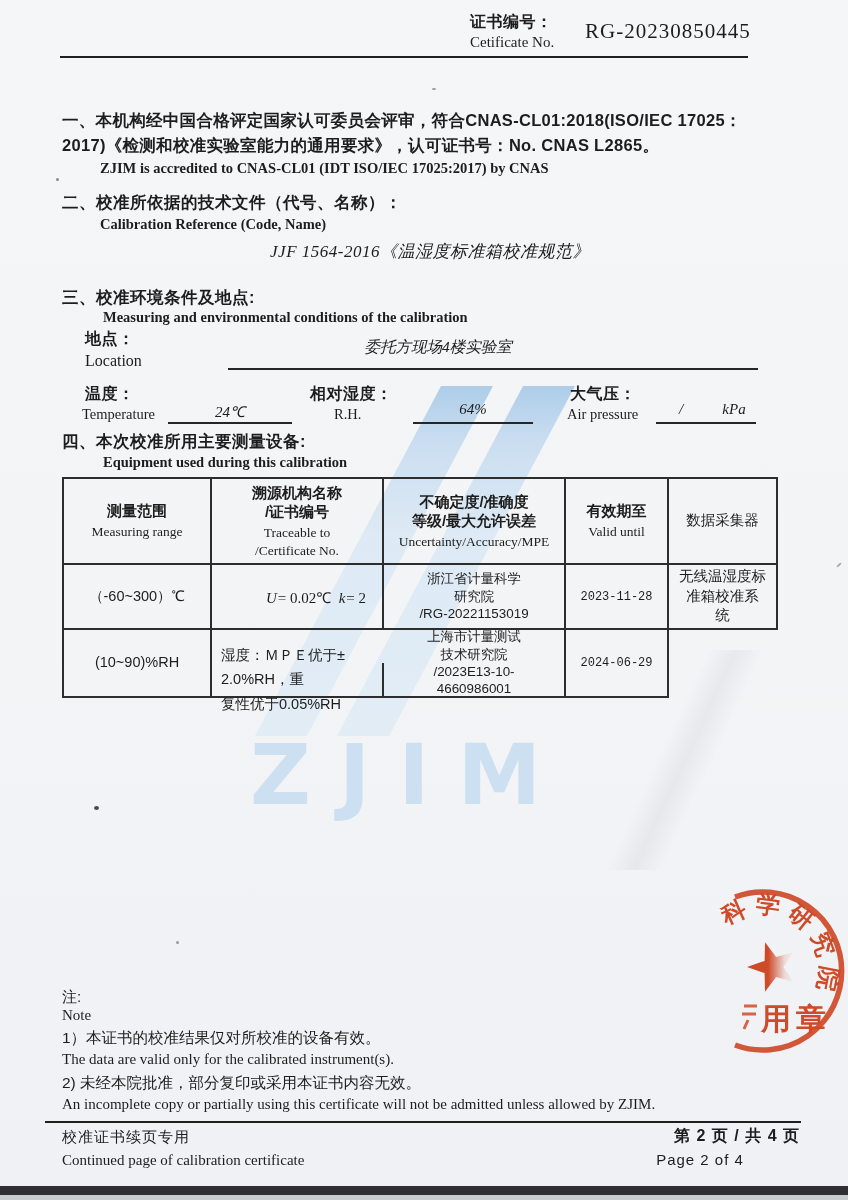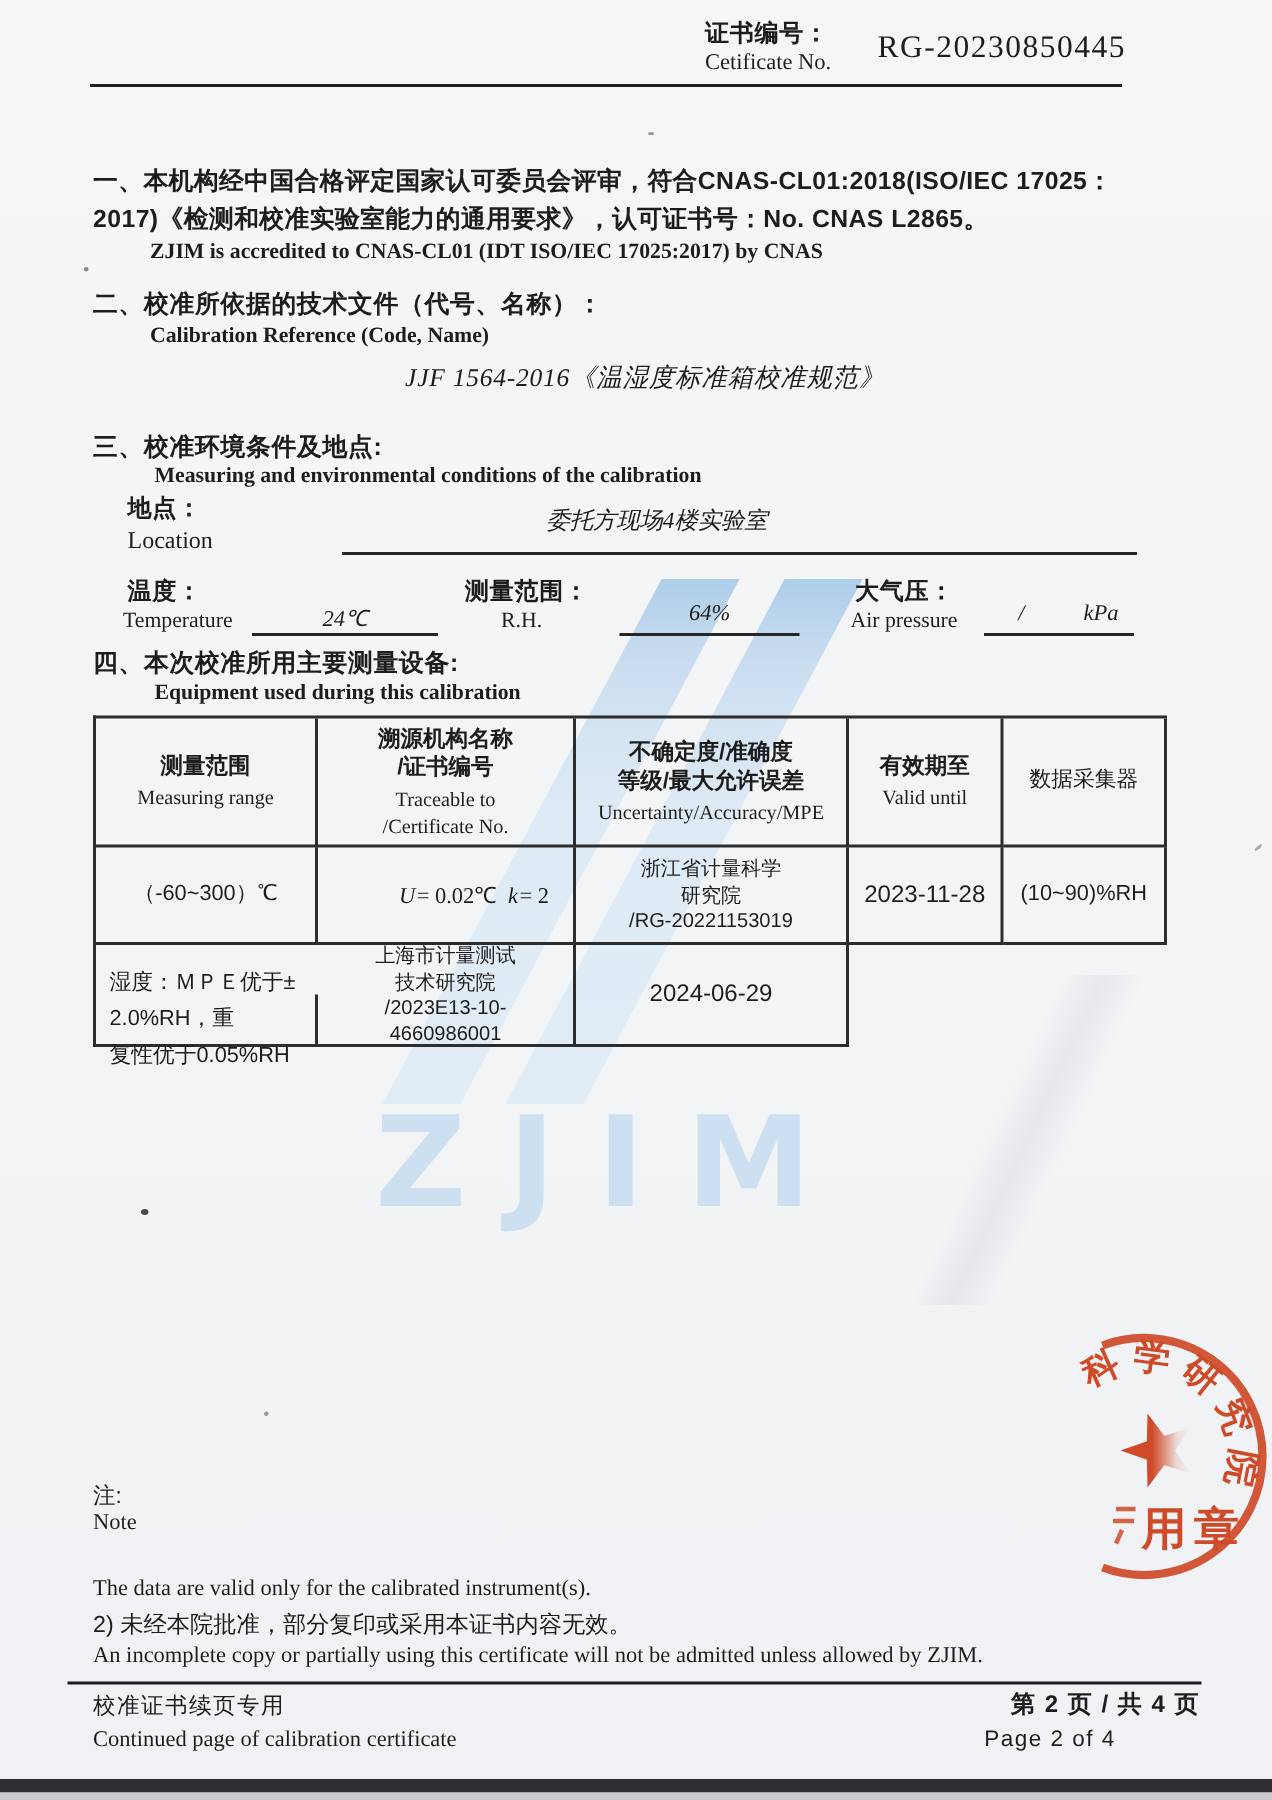--- a/index.html
+++ b/index.html
@@ -66,21 +66,21 @@
   }
   .eq-cell{
     border-right:2px solid #2d2d2d;border-bottom:2px solid #2d2d2d;
     display:flex;flex-direction:column;align-items:center;justify-content:center;
     text-align:center;padding:2px 4px;box-sizing:border-box;
   }
   .hd-zh{font-size:15px;font-weight:700;line-height:1.3;white-space:pre-line;}
   .hd-en{font-family:"Liberation Serif",serif;font-size:13.5px;line-height:1.3;white-space:pre-line;margin-top:2px;}
   .cell-zh{font-size:14.5px;line-height:1.35;white-space:pre-line;}
   .cell-sm{font-size:13.4px;line-height:1.3;white-space:pre-line;}
-  .cell-date{font-family:Liberation Sans, sans-serif;font-size:16px;}
+  .cell-date{font-family:Liberation Mono, monospace;font-size:12px;}
   .cell-unc{font-family:"Liberation Serif",serif;font-size:15px;margin-left:38px;}
   .cell-unc i{font-style:italic;margin-right:1px;}
   .unc-left{align-items:flex-start;text-align:left;padding-left:9px;padding-right:6px;margin-top:33px;}
   .unc-left .cell-zh{line-height:1.7;}
 
   
   .wm-band{position:absolute;width:52px;height:350px;top:386px;transform:skewX(-28deg);
     background:linear-gradient(180deg,rgba(146,190,228,.72) 0%,rgba(168,203,235,.55) 16%,rgba(199,223,243,.5) 42%,rgba(206,228,245,.46) 100%);}
   .wm-a{left:348px;}
   .wm-b{left:430px;}
@@ -141,21 +141,21 @@
   <div class="abs loc-zh zh-b">地点：</div>
   <div class="abs loc-en serif">Location</div>
   <div class="abs loc-val serif ctr">委托方现场4楼实验室</div>
   <div class="uline loc-line"></div>
 
   <div class="abs tmp-zh zh-b">温度：</div>
   <div class="abs tmp-en serif">Temperature</div>
   <div class="abs tmp-val serif ctr">24℃</div>
   <div class="uline tmp-line"></div>
 
-  <div class="abs rh-zh zh-b">测量范围：</div>
+  <div class="abs rh-zh zh-b">相对湿度：</div>
   <div class="abs rh-en serif">R.H.</div>
   <div class="abs rh-val serif ctr">64%</div>
   <div class="uline rh-line"></div>
 
   <div class="abs ap-zh zh-b">大气压：</div>
   <div class="abs ap-en serif">Air pressure</div>
   <div class="abs ap-val serif ctr">/</div>
   <div class="abs ap-unit serif ctr">kPa</div>
   <div class="uline ap-line"></div>
 
@@ -194,20 +194,24 @@
     </div>
     <div class="eq-cell">
       <div class="cell-sm">浙江省计量科学
 研究院
 /RG-20221153019</div>
     </div>
     <div class="eq-cell">
       <div class="cell-date">2023-11-28</div>
     </div>
 
+    <div class="eq-cell">
+      <div class="cell-zh">无线温湿度标准箱校准系
+统</div>
+    </div>
     <div class="eq-cell">
       <div class="cell-zh">(10~90)%RH</div>
     </div>
     <div class="eq-cell unc-left">
       <div class="cell-zh">湿度：ＭＰＥ优于± 2.0%RH，重
 复性优于0.05%RH</div>
     </div>
     <div class="eq-cell">
       <div class="cell-sm">上海市计量测试
 技术研究院
@@ -232,20 +236,21 @@
     <text font-size="24" fill="#cf4a28" font-weight="600" letter-spacing="7">
       <textPath href="#arcTextPath" startOffset="0">科学研究院</textPath>
     </text>
     <polygon fill="url(#starfade)" points="107,95 124.6,101.1 125,119.7 136.2,104.9 154,110.3 143.4,95 154,79.7 136.2,85.1 125,70.3 124.6,88.9"></polygon>
     <path d="M104,134 h13 M102,142 h14 M108,148 l-4,9" stroke="#cf4a28" stroke-width="3" fill="none" opacity="0.85"></path>
     <text x="121" y="157" font-size="30" fill="#cf4a28" font-weight="600" letter-spacing="5">用章</text>
   </svg>
 
   <div class="abs note-zh">注:</div>
   <div class="abs note-en serif">Note</div>
+  <div class="abs n1-zh">1）本证书的校准结果仅对所校准的设备有效。</div>
   <div class="abs n1-en serif">The data are valid only for the calibrated instrument(s).</div>
   <div class="abs n2-zh">2)  未经本院批准，部分复印或采用本证书内容无效。</div>
   <div class="abs n2-en serif">An incomplete copy or partially using this certificate will not be admitted unless allowed by ZJIM.</div>
 
   <div class="rule foot-rule"></div>
   <div class="abs foot-l-zh">校准证书续页专用</div>
   <div class="abs foot-l-en serif">Continued page of calibration certificate</div>
   <div class="abs foot-r-zh">第 2 页 / 共 4 页</div>
   <div class="abs foot-r-en">Page 2 of 4</div>
 

